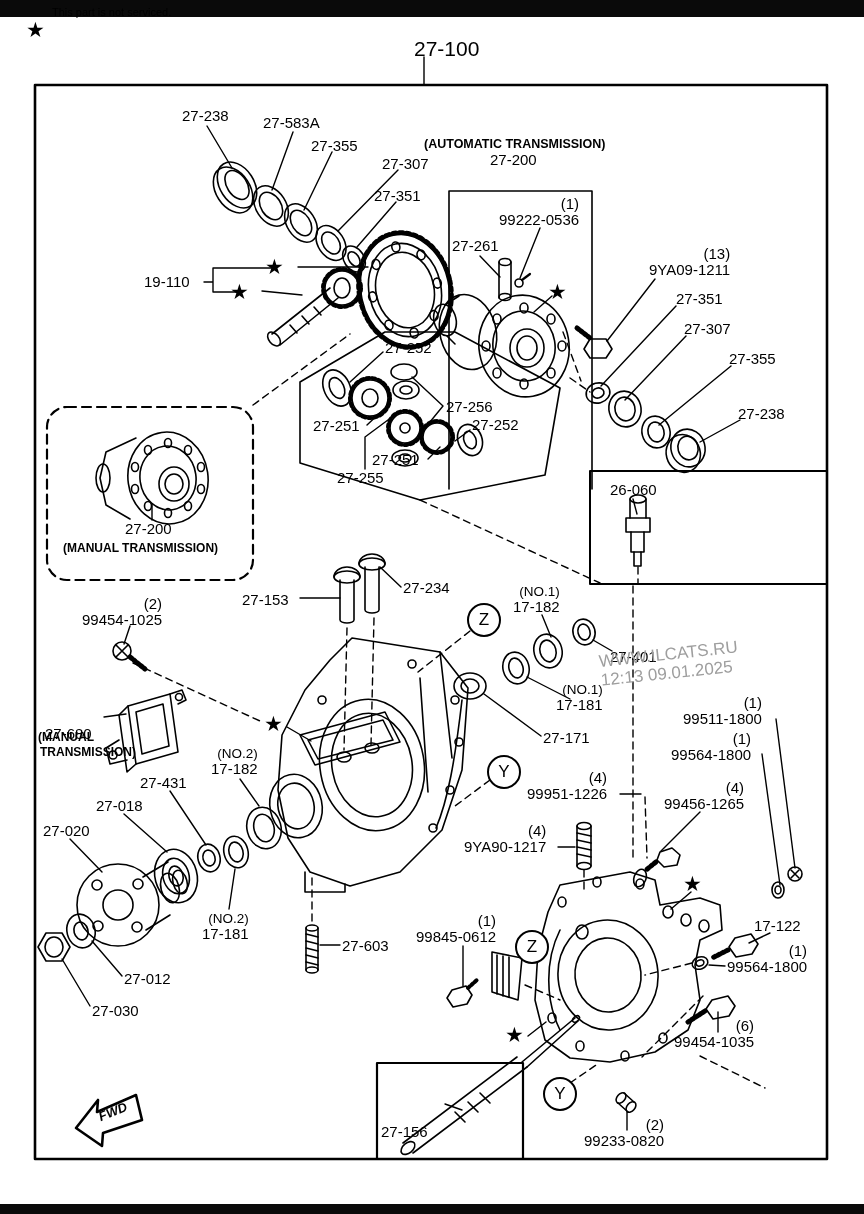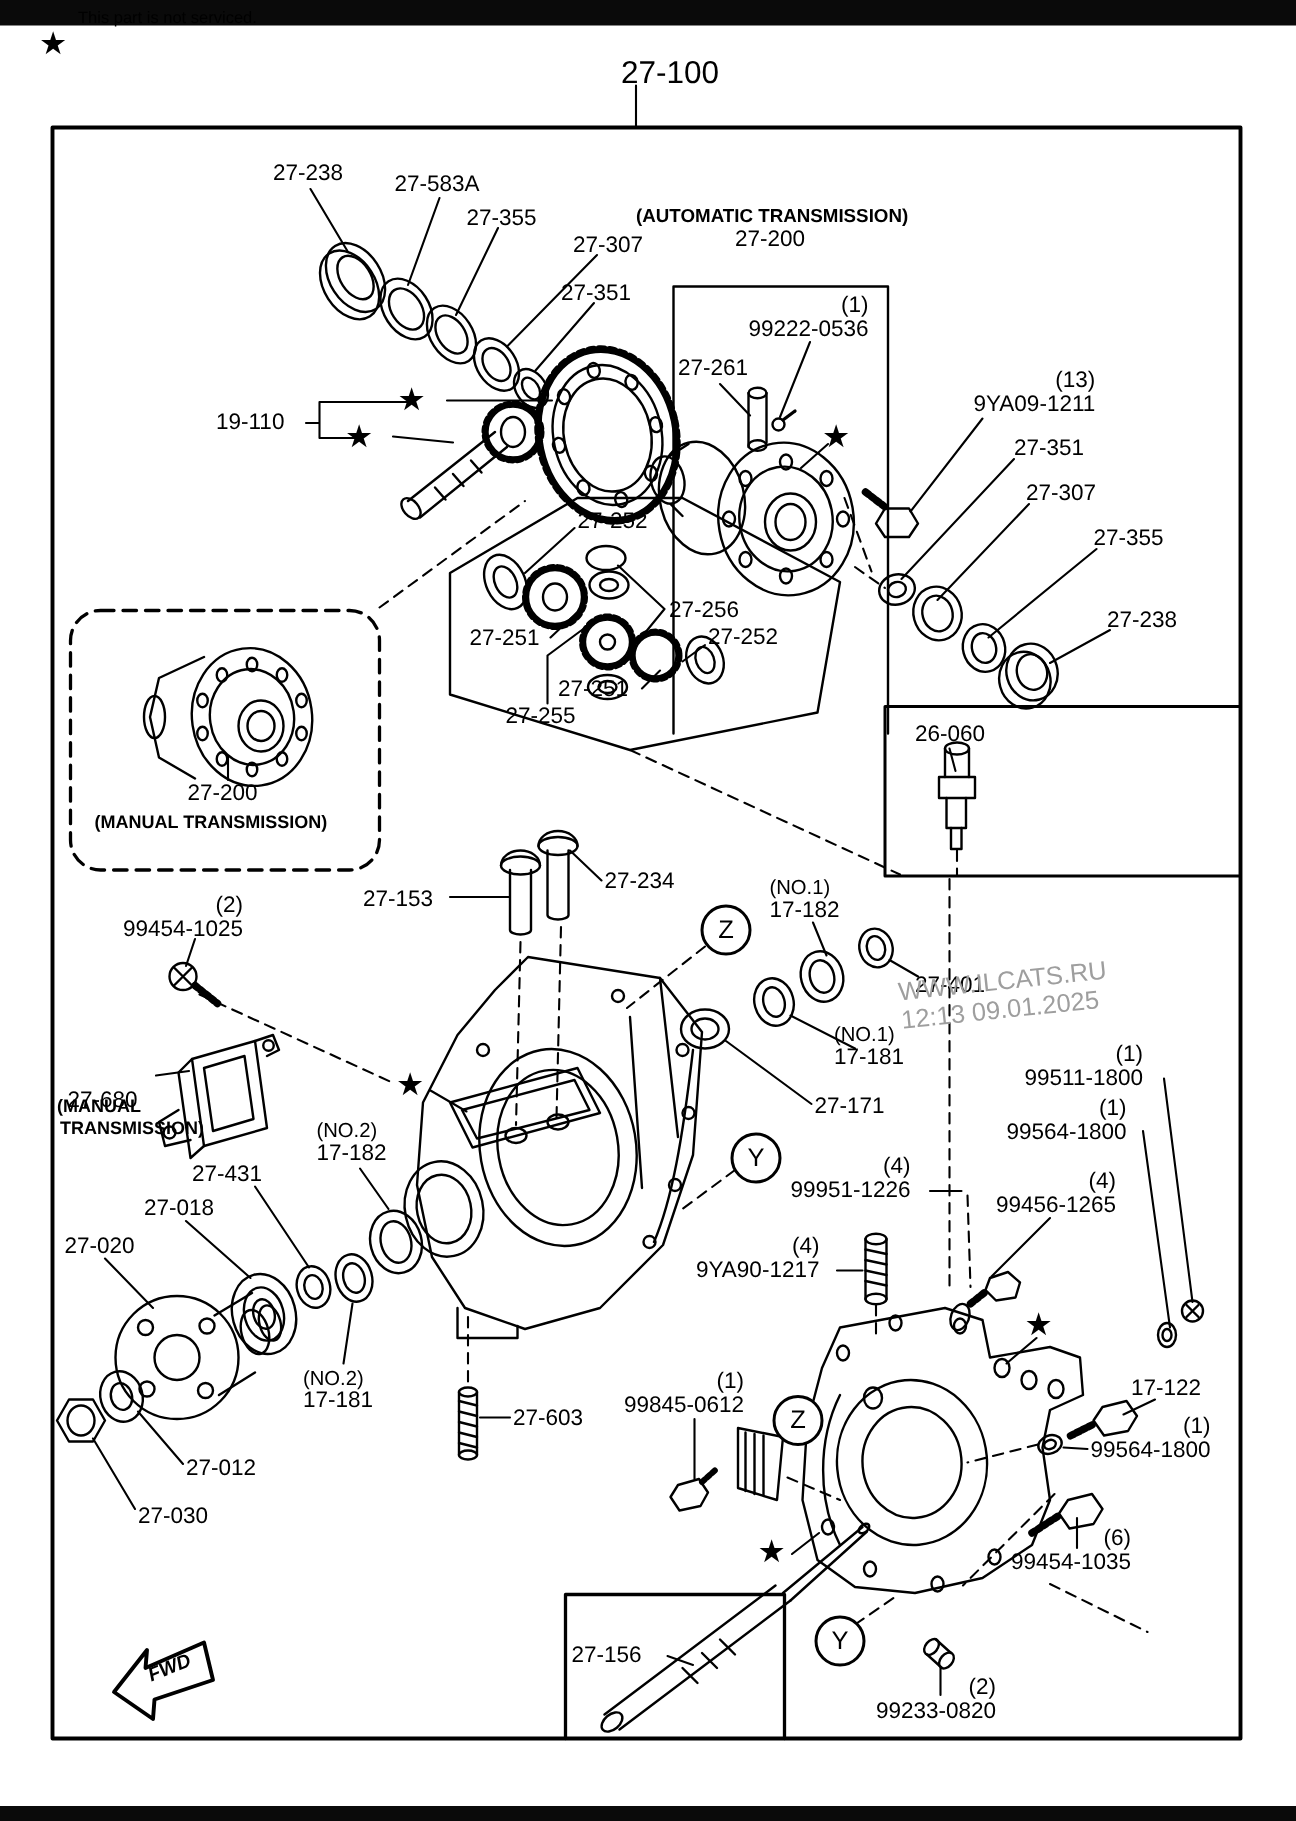--- a/index.html
+++ b/index.html
@@ -5,21 +5,21 @@
   html,body{margin:0;padding:0;background:#fff;}
   #page{position:relative;width:864px;height:1214px;background:#fff;overflow:hidden;
         font-family:"Liberation Sans",sans-serif;color:#000;}
   .bar{position:absolute;left:0;width:864px;background:#0a0a0a;}
   #topbar{top:0;height:17px;}
   #botbar{top:1204px;height:10px;}
   svg{position:absolute;left:0;top:0;}
   .plabel{position:absolute;font-size:15px;line-height:16px;white-space:nowrap;
           display:flex;flex-direction:column;}
   .qright{align-items:flex-end;}
-  .qcenter{align-items:flex-start;}
+  .qcenter{align-items:flex-end;}
   .plabel .sub{font-size:13.5px;line-height:15px;}
   .stitle{position:absolute;font-size:12.5px;font-weight:bold;white-space:nowrap;}
   .zone{position:absolute;width:30px;height:30px;border:2px solid #000;border-radius:50%;
         display:flex;align-items:center;justify-content:center;font-size:17px;background:#fff;}
   .star{position:absolute;font-size:21px;line-height:21px;}
   #legend{position:absolute;left:52px;top:6px;font-size:11px;}
   #legend-star{left:26px;top:19px;}
   #assembly{position:absolute;left:414px;top:37px;font-size:21px;}
   #watermark{position:absolute;left:598px;top:652px;color:#9e9e9e;font-size:17px;line-height:19px;
              transform:rotate(-6deg);transform-origin:left top;}
@@ -521,21 +521,21 @@
       <span>17-182</span>
     </div>
   <div class="plabel qright" style="left:527px;top:770px">
     <span>(4)</span>
       <span>99951-1226</span>
     </div>
   <div class="plabel qright" style="left:664px;top:780px">
     <span>(4)</span>
       <span>99456-1265</span>
     </div>
-  <div class="plabel" style="left:128px;top:775px">
+  <div class="plabel" style="left:140px;top:775px">
       <span>27-431</span>
     </div>
   <div class="plabel" style="left:96px;top:798px">
       <span>27-018</span>
     </div>
   <div class="plabel" style="left:43px;top:823px">
       <span>27-020</span>
     </div>
   <div class="plabel qright" style="left:464px;top:823px">
     <span>(4)</span>
@@ -562,21 +562,21 @@
   <div class="plabel" style="left:124px;top:971px">
       <span>27-012</span>
     </div>
   <div class="plabel" style="left:92px;top:1003px">
       <span>27-030</span>
     </div>
   <div class="plabel qright" style="left:674px;top:1018px">
     <span>(6)</span>
       <span>99454-1035</span>
     </div>
-  <div class="plabel" style="left:381px;top:1096px">
+  <div class="plabel" style="left:381px;top:1124px">
       <span>27-156</span>
     </div>
   <div class="plabel qright" style="left:584px;top:1117px">
     <span>(2)</span>
       <span>99233-0820</span>
     </div>
 
   <div class="zone" style="left:467px;top:603px">
       <span>Z</span>
     </div>

